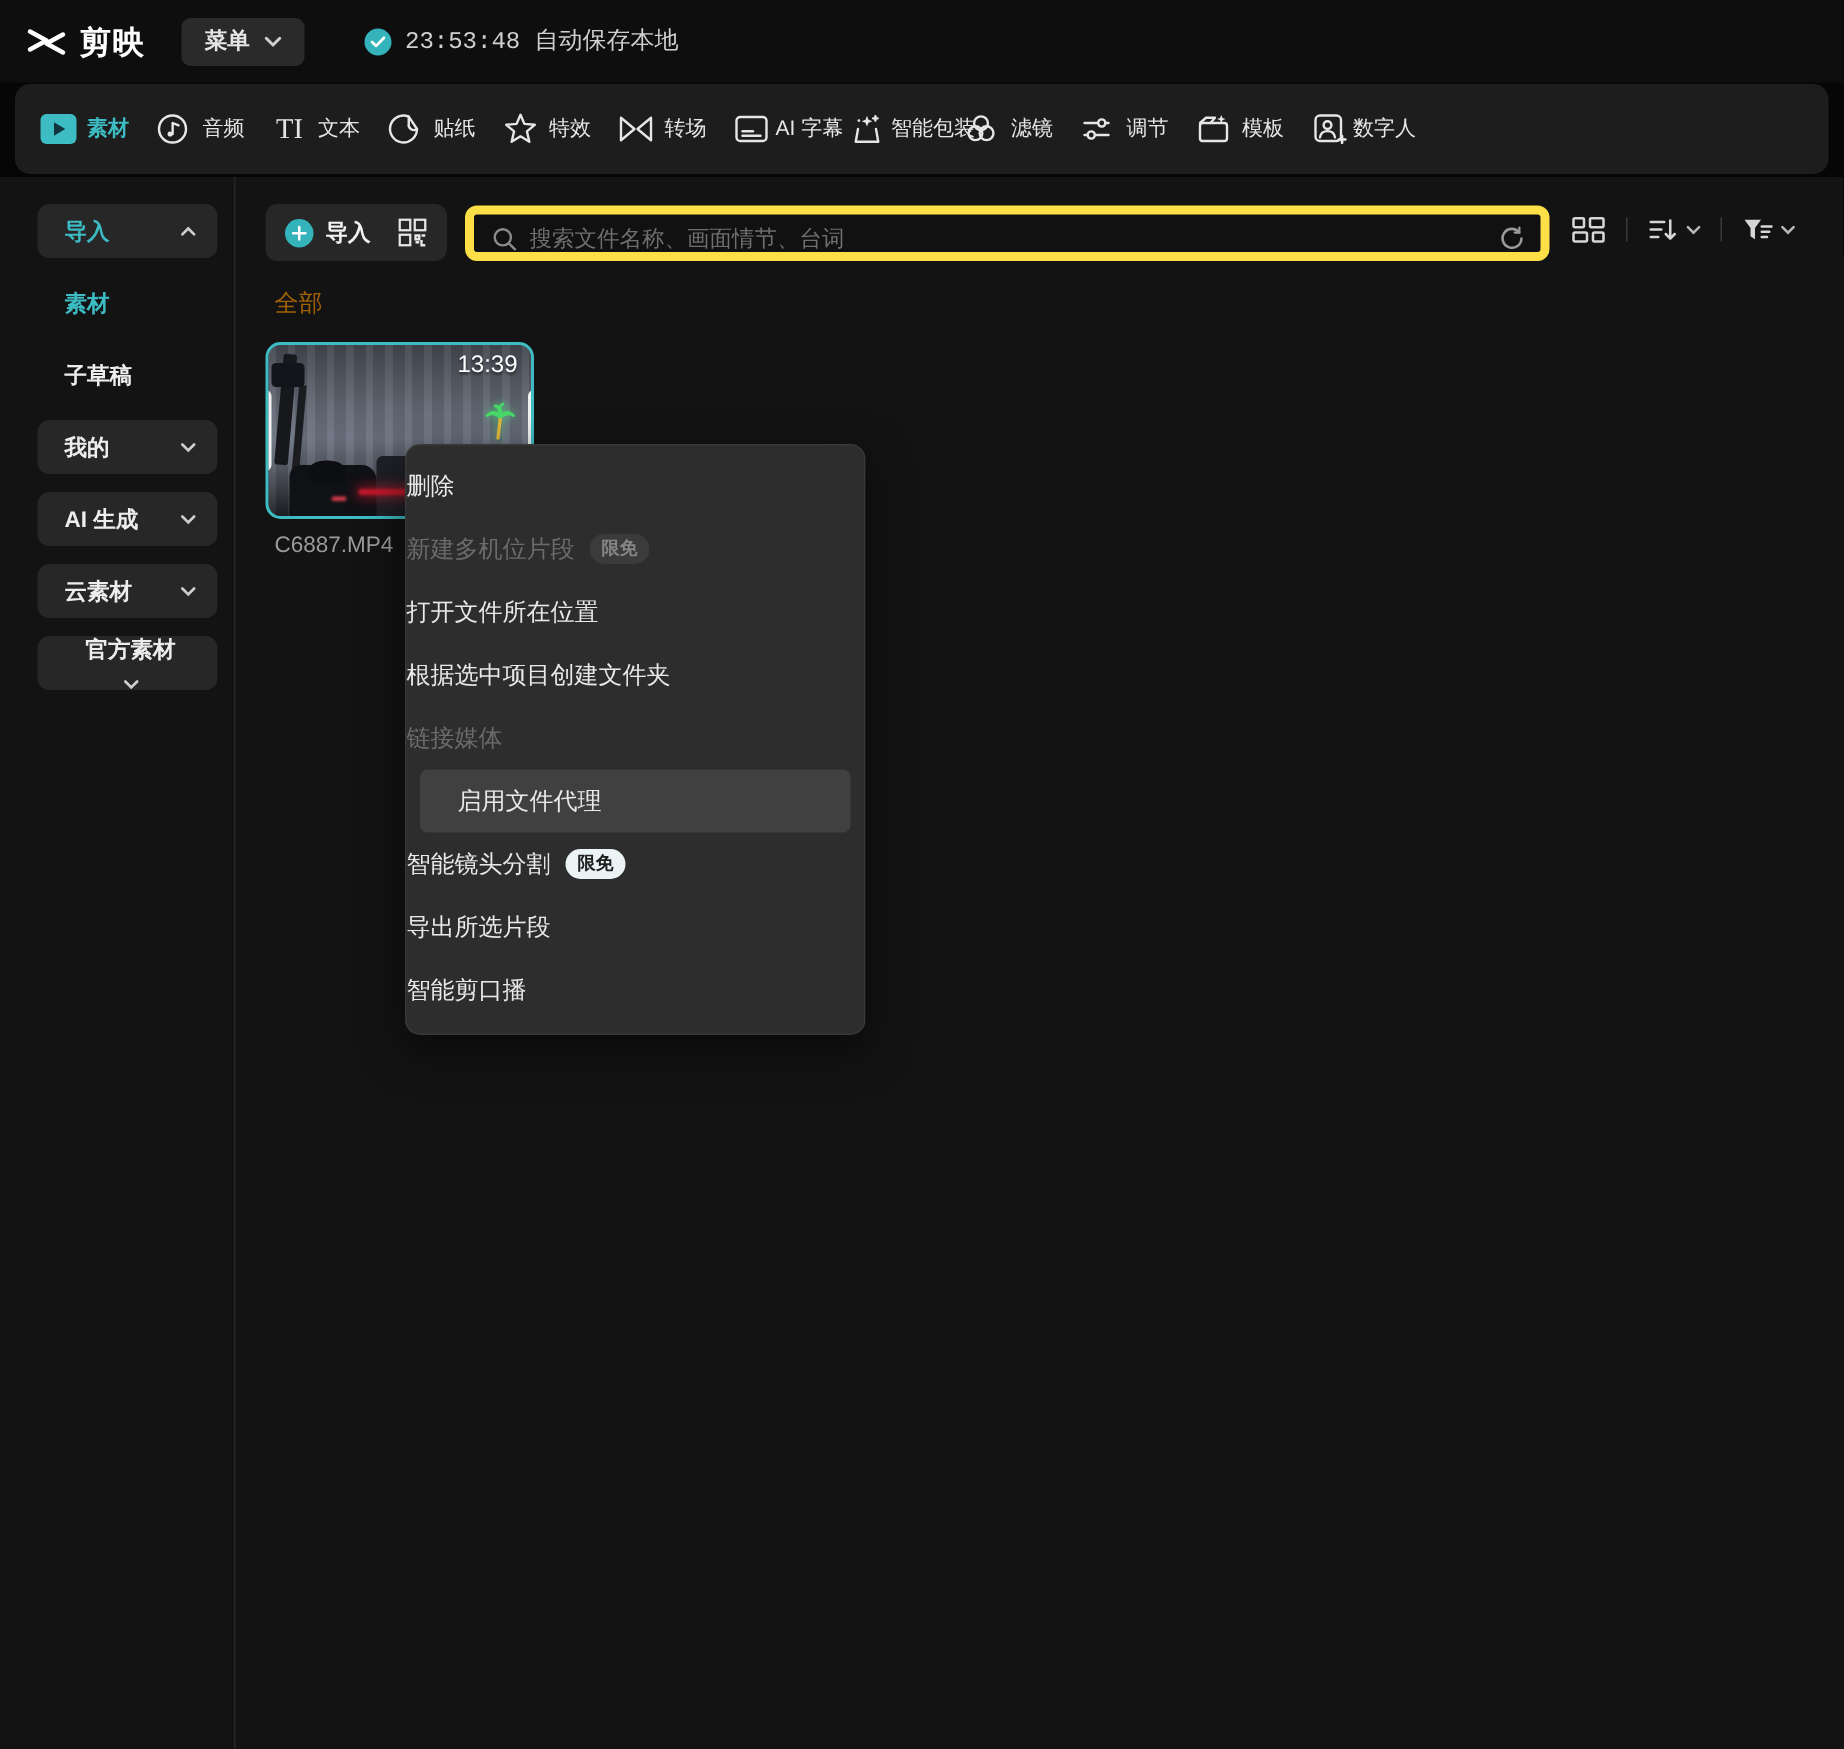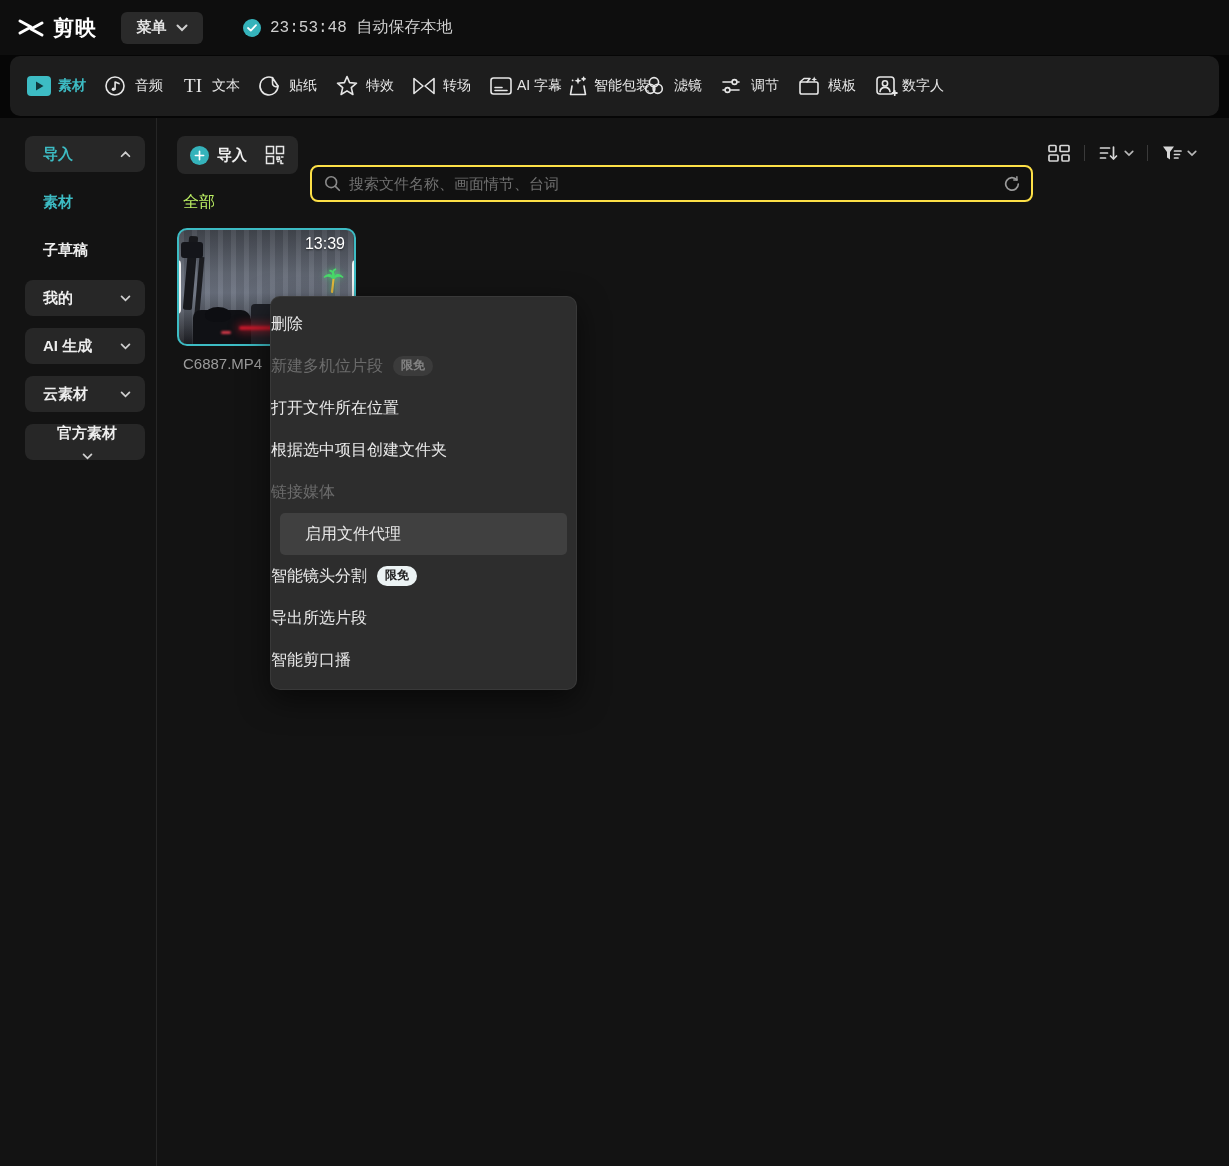--- a/index.html
+++ b/index.html
@@ -36,30 +36,30 @@
   .side-sub.active { color:#3dbcc4; }
 
   .main { position:absolute; left:158px; top:0; width:1071px; height:100%; }
 
   .import-group { position:absolute; left:19px; top:18px; height:38px; background:#272727; border-radius:8px; display:flex; align-items:center; padding:0 13px; gap:12px; }
   .import-btn { display:flex; align-items:center; gap:8px; cursor:pointer; }
   .plus-circle { width:19px; height:19px; border-radius:50%; background:#35b3bb; display:flex; align-items:center; justify-content:center; }
   .import-label { font-size:15px; font-weight:bold; color:#f2f2f2; }
   .qr-btn { display:flex; align-items:center; cursor:pointer; padding-left:6px; }
 
-  .searchbar { position:absolute; left:152px; top:19px; width:723px; height:37px; background:#111111; border:2px solid #fde047; border-radius:8px; display:flex; align-items:center; padding:0 10px 0 12px;margin-top:28px; }
+  .searchbar { position:absolute; left:152px; top:19px; width:723px; height:37px; background:#111111; border:6px solid #fde047; border-radius:8px; display:flex; align-items:flex-end; padding:0 10px 0 12px; }
   .searchbar input { flex:1; background:transparent; border:none; outline:none; color:#dedede; font-size:15px; margin-left:8px; font-family:inherit; }
   .searchbar input::placeholder { color:#6f6f6f; }
   .refresh-btn { display:flex; align-items:center; cursor:pointer; }
 
   .view-controls { position:absolute; right:32px; top:24px; display:flex; align-items:center; gap:13px; }
   .vc-sep { width:1px; height:16px; background:#3a3a3a; }
   .vc-item { display:flex; align-items:center; gap:4px; cursor:pointer; }
 
-  .section-label { position:absolute; left:25px; top:74px; font-size:16px; color:#bef264; }
+  .section-label { position:absolute; left:25px; top:74px; font-size:16px; color:#a16207; }
 
   
   .media-card { position:absolute; left:19px; top:110px; width:179px; }
   .thumb { position:relative; width:179px; height:118px; border:2px solid #3dbcc4; border-radius:10px; background:linear-gradient(180deg,#43474f 0%,#646a76 38%,#6b7280 55%,#555a64 72%,#1d1e23 100%); overflow:hidden; cursor:pointer; }
   .thumb::before { content:""; position:absolute; inset:0; background:repeating-linear-gradient(90deg, rgba(255,255,255,0.05) 0 5px, rgba(0,0,0,0.07) 5px 13px); }
   .tripod { position:absolute; left:7px; top:6px; width:9px; height:74px; background:#17181c; transform:rotate(5deg); border-radius:2px; box-shadow:10px 18px 0 -2px #1b1c20; }
   .tripod-head { position:absolute; left:2px; top:12px; width:22px; height:16px; background:#14151a; border-radius:3px; }
   .gear-left { position:absolute; left:14px; bottom:0; width:58px; height:34px; background:#101115; border-radius:8px 10px 0 0; }
   .gear-cam { position:absolute; left:26px; bottom:22px; width:26px; height:15px; background:#0d0e12; border-radius:50% 50% 40% 40%; }
   .desk { position:absolute; left:72px; bottom:0; width:74px; height:40px; background:#1e2026; border-radius:4px 4px 0 0; }

